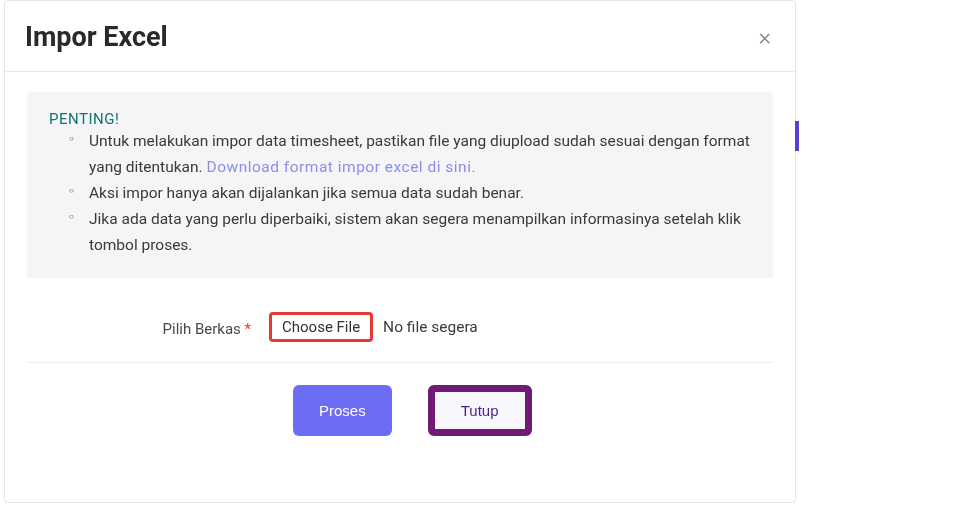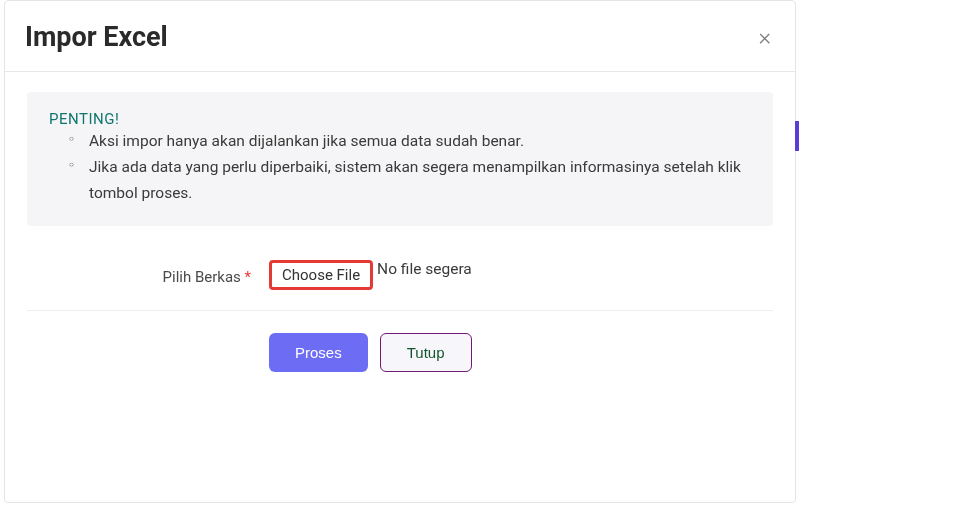--- a/index.html
+++ b/index.html
@@ -99,21 +99,22 @@
       padding-right: 18px;
     }
     .required {
       color: #e53935;
     }
     .form-control-area {
       flex: 1;
     }
     .file-input-row {
       display: flex;
-      gap: 4px;
+      align-items: center;
+      gap: 10px;
     }
     .choose-file-btn {
       border: 3px solid #e53935;
       border-radius: 4px;
       padding: 3px 10px;
       font-size: 15px;
       color: #333;
       background: #fff;
       cursor: pointer;
       font-weight: 400;
@@ -132,29 +133,30 @@
       gap: 12px;
       padding: 22px 0 0 242px;
     }
     .btn {
       padding: 10px 26px;
       font-size: 15px;
       border-radius: 6px;
       cursor: pointer;
       border: none;
       font-weight: 500;
+      margin-left: 24px;
     }
     .btn-primary {
       background: #6c6cf5;
       color: #fff;
     }
     .btn-secondary {
       background: #f7f7fb;
-      color: #14532d;
-      border: 1px solid #701a75;
+      color: #4c1d95;
+      border: 7px solid #701a75;
     }
     .right-edge {
       position: absolute;
       right: -4px;
       top: 120px;
       width: 4px;
       height: 30px;
       background: #5a3dd6;
     }
   </style>
@@ -164,20 +166,23 @@
 <div class="modal">
   <div class="modal-header">
     <h1 class="modal-title">Impor Excel</h1>
     <span class="close-btn">×</span>
   </div>
 
   <div class="modal-body">
     <div class="alert-box">
       <div class="alert-title">PENTING!</div>
       <ul class="alert-list">
+        <li>
+          <span>Untuk melakukan impor data timesheet, pastikan file yang diupload sudah sesuai dengan format yang ditentukan. </span><a class="download-link">Download format impor excel di sini.</a><span></span>
+        </li>
         <li>
           <span>Aksi impor hanya akan dijalankan jika semua data sudah benar.</span>
         </li>
         <li>
           <span>Jika ada data yang perlu diperbaiki, sistem akan segera menampilkan informasinya setelah klik tombol proses.</span>
         </li>
       </ul>
     </div>
 
     <div class="form-row">

